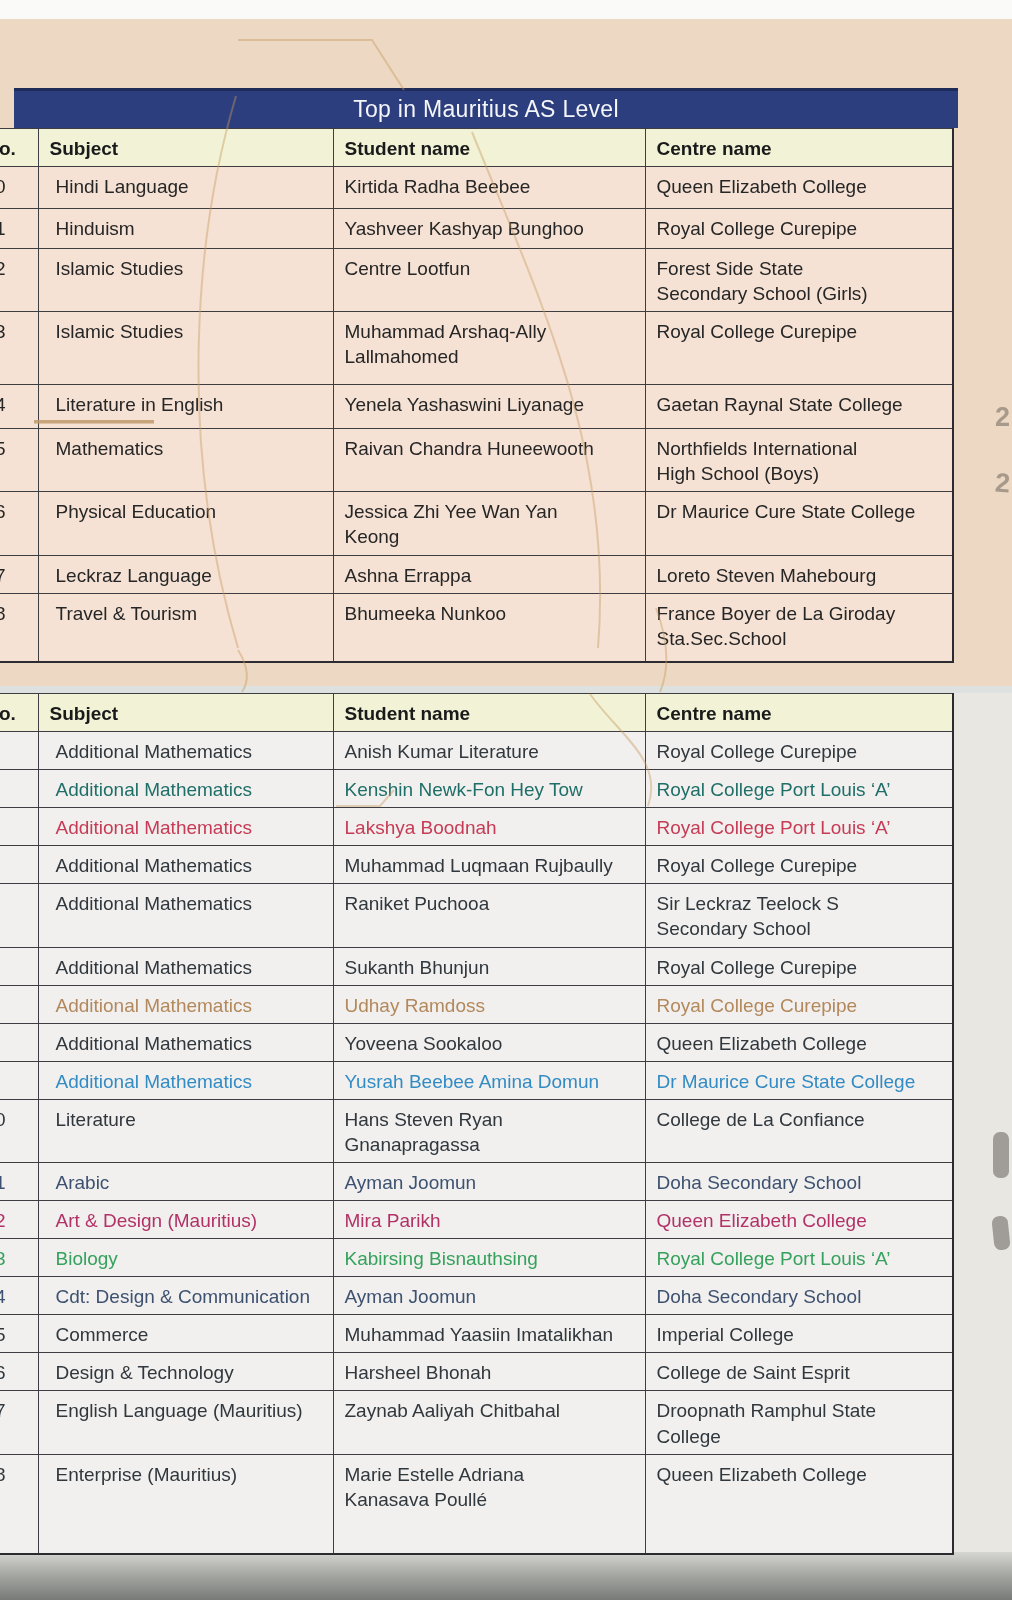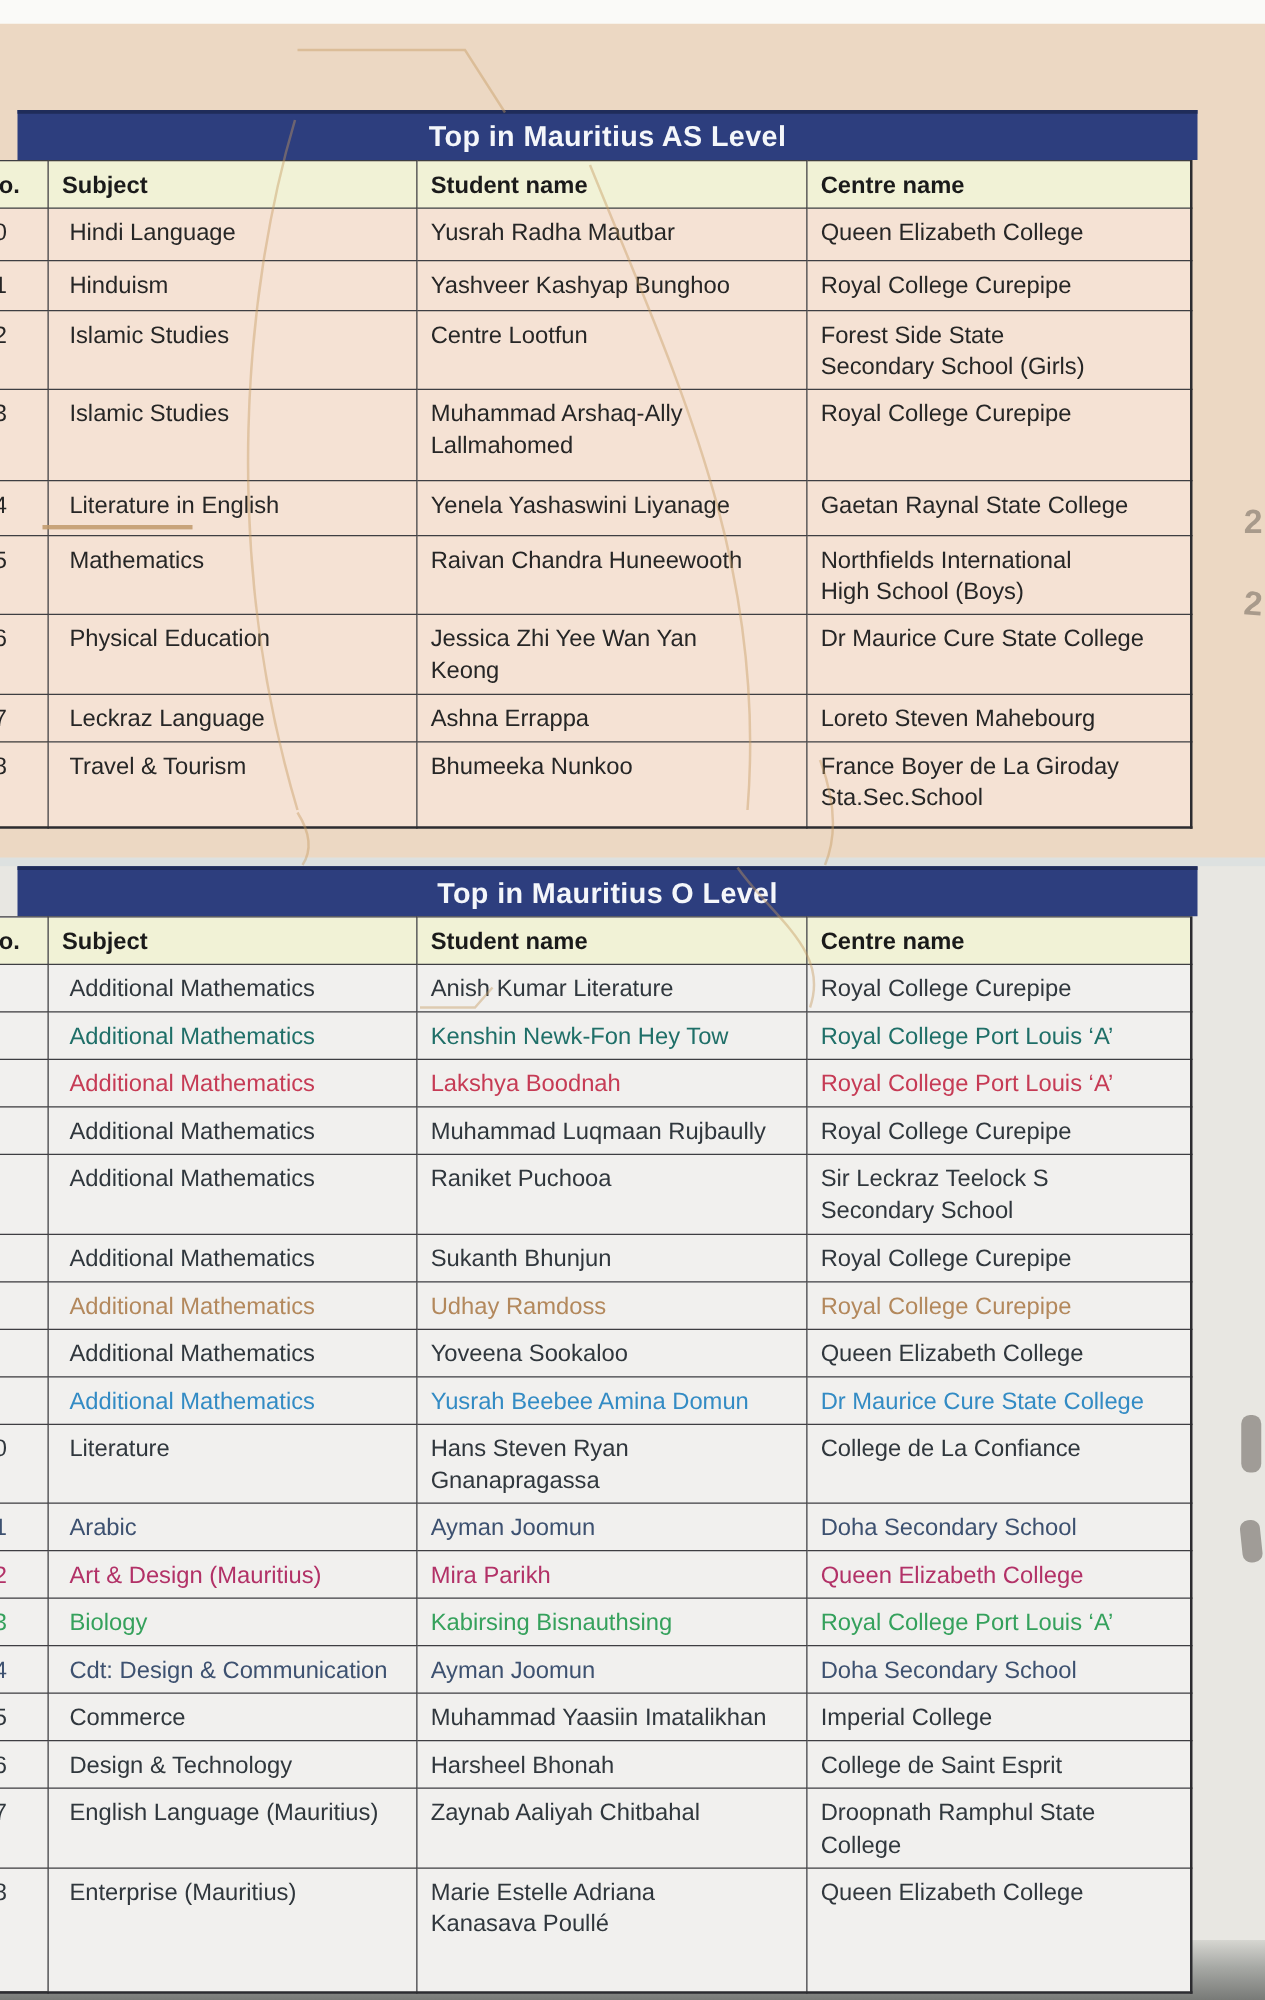--- a/index.html
+++ b/index.html
@@ -24,21 +24,21 @@
   .edge-mark.m1{top:1132px;height:46px;}
   .edge-mark.m2{top:1216px;height:34px;transform:rotate(-6deg);}
   
   .table-wrap{position:absolute;left:0;z-index:2;width:958px;}
   #table-as{top:88px;}
   #table-o{top:693px;}
   .title-bar{
     margin-left:14px;width:944px;height:40px;box-sizing:border-box;
     background:#2d3e7e;border-top:3px solid #1f2c5a;
     display:flex;align-items:center;justify-content:center;
-    color:#f4f6fa;font-weight:bold;font-size:23px;letter-spacing:.3px;
+    color:#f4f6fa;font-weight:normal;font-size:23px;letter-spacing:.3px;
   }
   table.results{
     border-collapse:collapse;table-layout:fixed;width:953px;
     border-right:2.5px solid #2c2c30;border-bottom:2.5px solid #2c2c30;
   }
   .c-no{width:38px;}
   .c-subject{width:295px;}
   .c-student{width:312px;}
   .c-centre{width:308px;}
   th,td{
@@ -113,21 +113,21 @@
         <th class="no-cell"><span class="hd-text">o.</span></th>
         <th><span class="hd-text">Subject</span></th>
         <th><span class="hd-text">Student name</span></th>
         <th><span class="hd-text">Centre name</span></th>
       </tr>
     </thead>
     <tbody>
         <tr>
           <td class="no-cell"><span class="cell-text">0</span></td>
           <td class="subject-cell"><span class="cell-text">Hindi Language</span></td>
-          <td class="student-cell"><span class="cell-text">Yusrah Radha Mautbar</span></td>
+          <td class="student-cell"><span class="cell-text">Kirtida Radha Beebee</span></td>
           <td class="centre-cell"><span class="cell-text">Queen Elizabeth College</span></td>
         </tr>
         <tr>
           <td class="no-cell"><span class="cell-text">1</span></td>
           <td class="subject-cell"><span class="cell-text">Hinduism</span></td>
           <td class="student-cell"><span class="cell-text">Yashveer Kashyap Bunghoo</span></td>
           <td class="centre-cell"><span class="cell-text">Royal College Curepipe</span></td>
         </tr>
         <tr>
           <td class="no-cell"><span class="cell-text">2</span></td>
@@ -174,23 +174,20 @@
           <td class="subject-cell"><span class="cell-text">Travel &amp; Tourism</span></td>
           <td class="student-cell"><span class="cell-text">Bhumeeka Nunkoo</span></td>
           <td class="centre-cell"><span class="cell-text">France Boyer de La Giroday
 Sta.Sec.School</span></td>
         </tr>
       </tbody>
   </table>
 </section>
 
 <section class="table-wrap" id="table-o">
-  <div class="title-bar">
-    <span>Top in Mauritius O Level</span>
-  </div>
   <table class="results o">
     <colgroup>
         <col class="c-no">
         <col class="c-subject">
         <col class="c-student">
         <col class="c-centre">
       </colgroup>
     <thead>
       <tr>
         <th class="no-cell"><span class="hd-text">o.</span></th>

